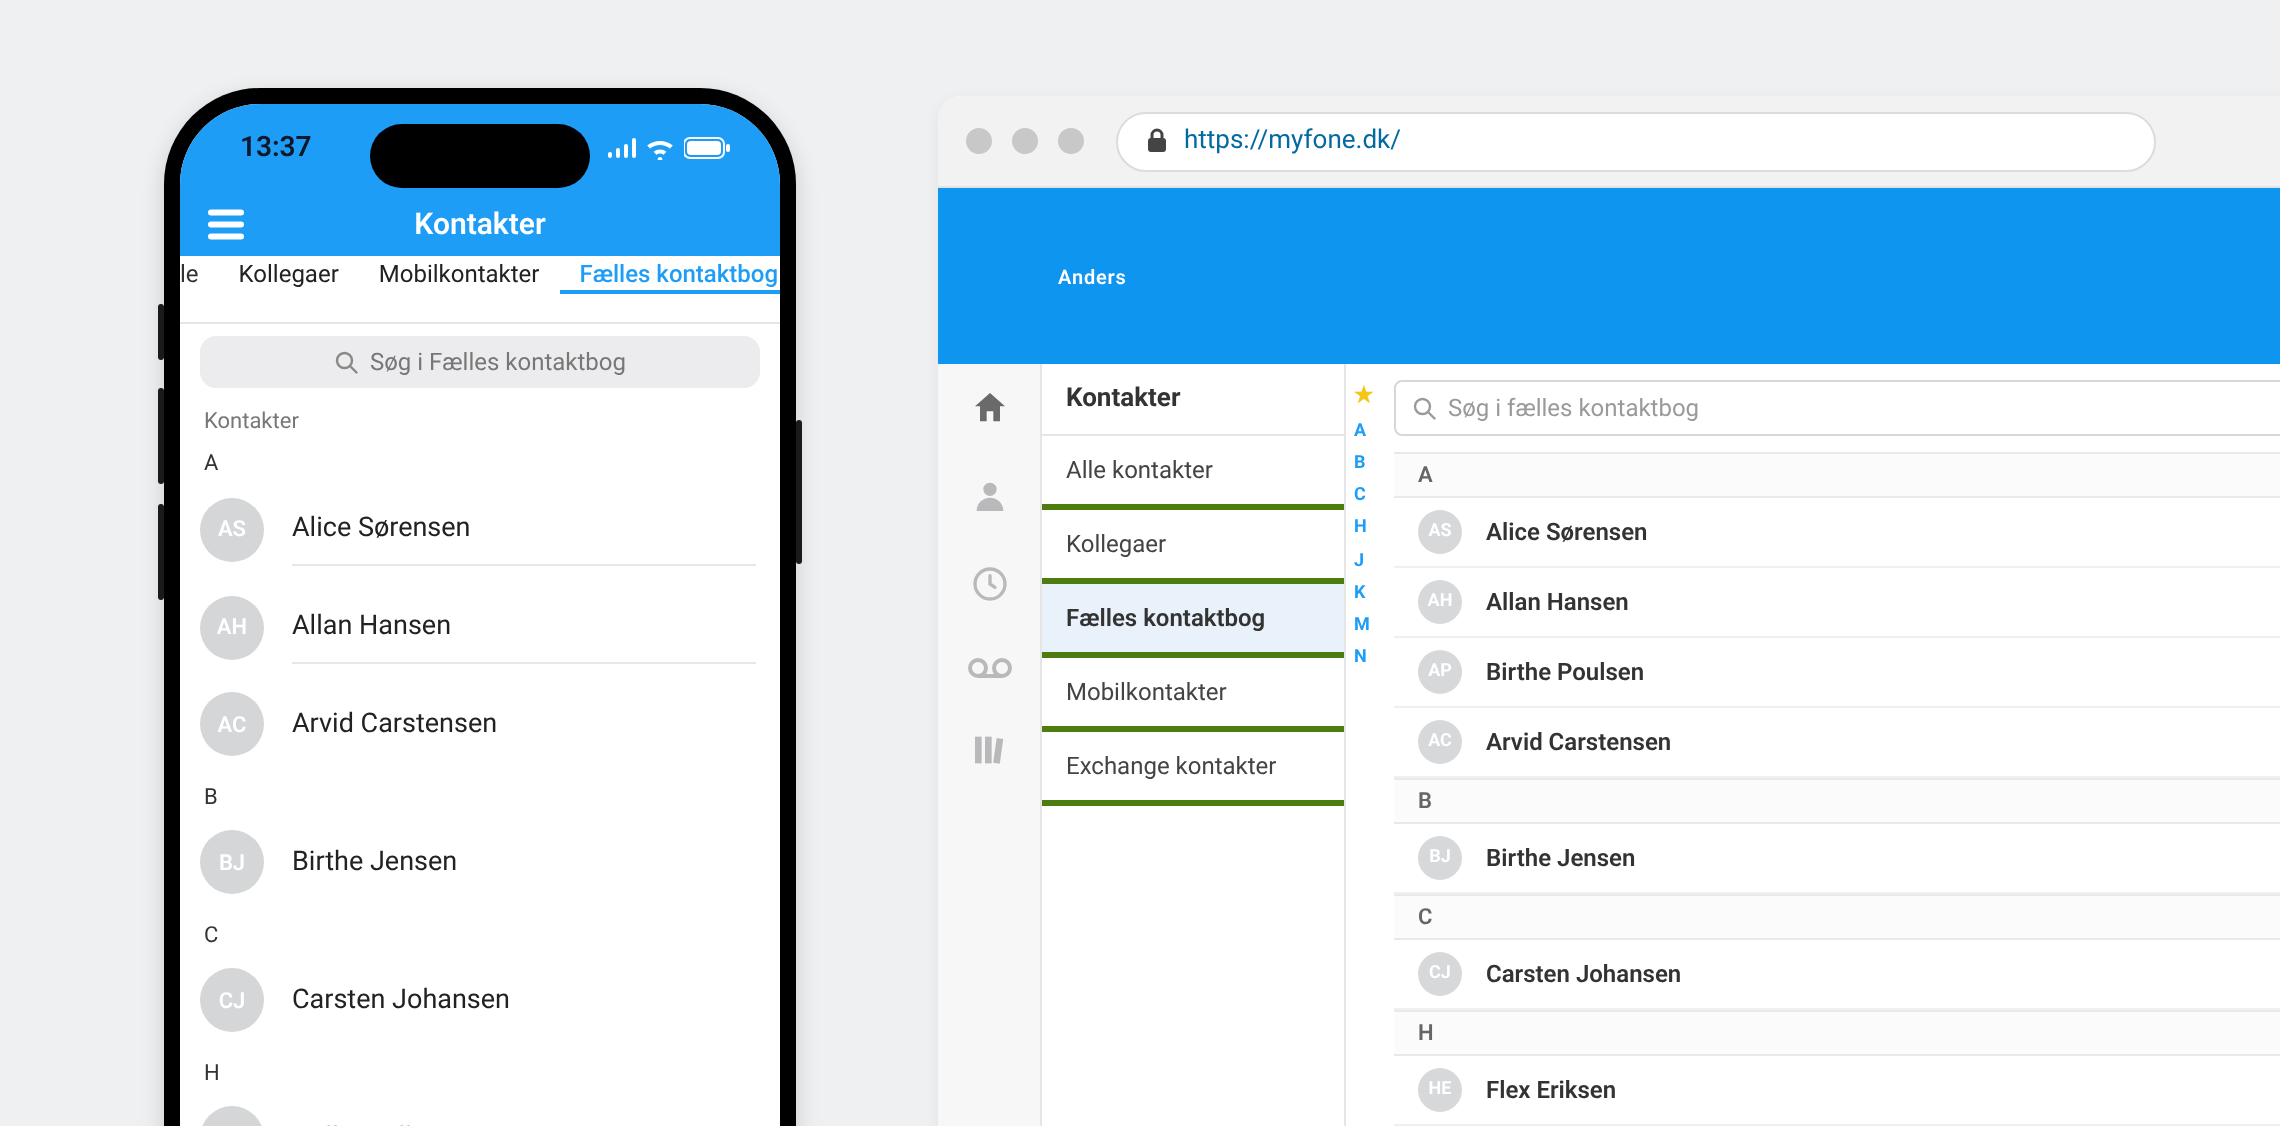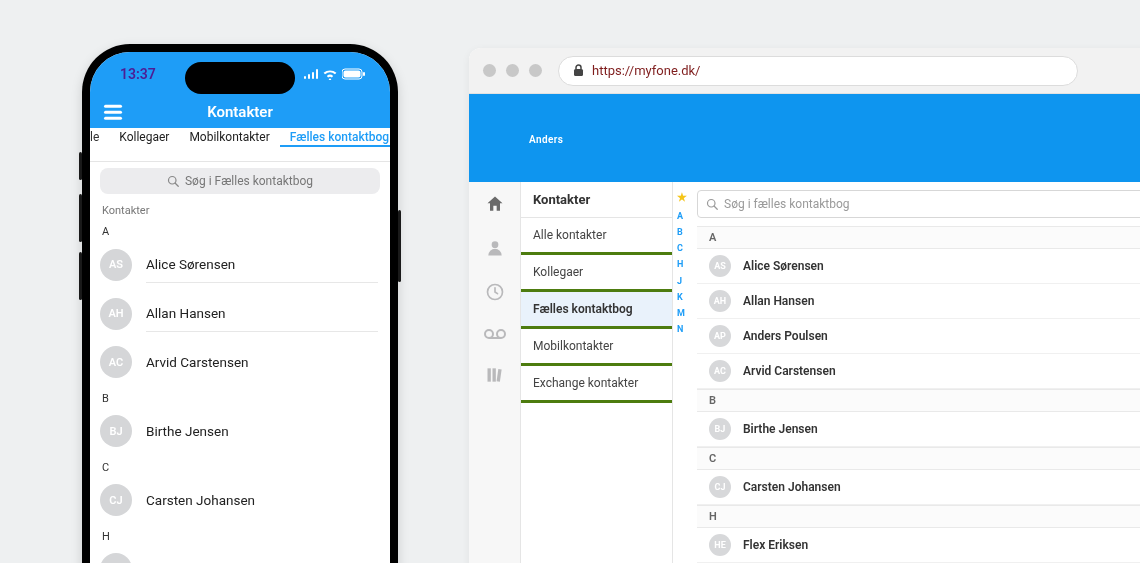--- a/index.html
+++ b/index.html
@@ -55,21 +55,21 @@
     .side-btn.l3 { left:-3px; top:208px; width:3px; height:48px; }
     .side-btn.r1 { right:-3px; top:166px; width:3px; height:72px; }
 
     .status-bar {
       height: 44px;
       background: #1e9df7;
       display: flex;
       align-items: center;
       justify-content: space-between;
       padding: 0 24px 0 30px;
-      color: #4c1d95;
+      color: #0f172a;
       font-weight: 600;
       font-size: 14px;
       position: relative;
       z-index:1;
     }
     .status-icons { display:flex; align-items:center; gap:4px; }
     .bars { display:flex; align-items:flex-end; gap:1.5px; height:10px; }
     .bars span { width:2.5px; background:#fff; border-radius:1px; }
     .bars span:nth-child(1){height:3px} .bars span:nth-child(2){height:5px}
     .bars span:nth-child(3){height:7px} .bars span:nth-child(4){height:10px}
@@ -168,21 +168,21 @@
       gap:16px;
     }
     .dots { display:flex; gap:10px; }
     .dot { width:13px; height:13px; border-radius:50%; background:#c8c8c8; }
     .url-bar {
       flex:1; max-width:520px;
       background:#fff; border:1px solid #dcdcdc; border-radius:18px;
       height:30px;
       display:flex; align-items:center; gap:8px;
       padding:0 14px;
-      color:#7f1d1d; font-size:13px;
+      color:#0369a1; font-size:13px;
     }
 
     .brand-bar {
       height:88px;
       background:#0e95ef;
       display:flex; align-items:center;
       padding:0 60px;
       color:#fff;
     }
     .logo {
@@ -480,21 +480,21 @@
         <div class="web-row">
           <div class="wav">AS</div>
           <div>Alice Sørensen</div>
         </div>
         <div class="web-row">
           <div class="wav">AH</div>
           <div>Allan Hansen</div>
         </div>
         <div class="web-row">
           <div class="wav">AP</div>
-          <div>Anders Poulsen</div>
+          <div>Birthe Poulsen</div>
         </div>
         <div class="web-row">
           <div class="wav">AC</div>
           <div>Arvid Carstensen</div>
         </div>
 
         <div class="web-sec">B</div>
         <div class="web-row">
           <div class="wav">BJ</div>
           <div>Birthe Jensen</div>

